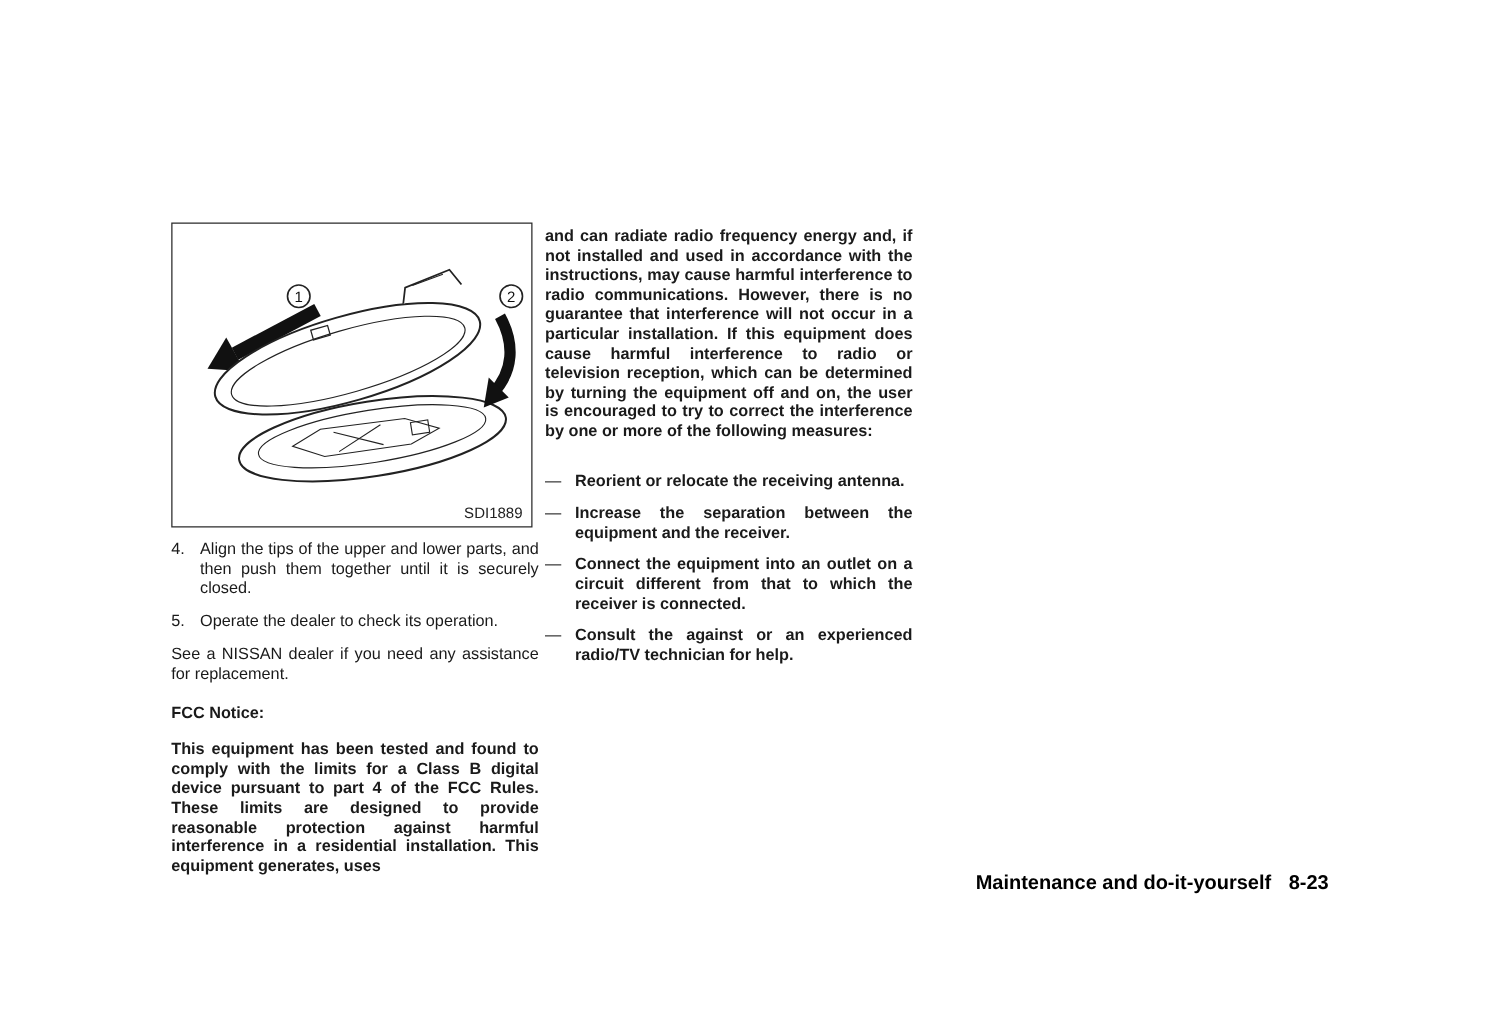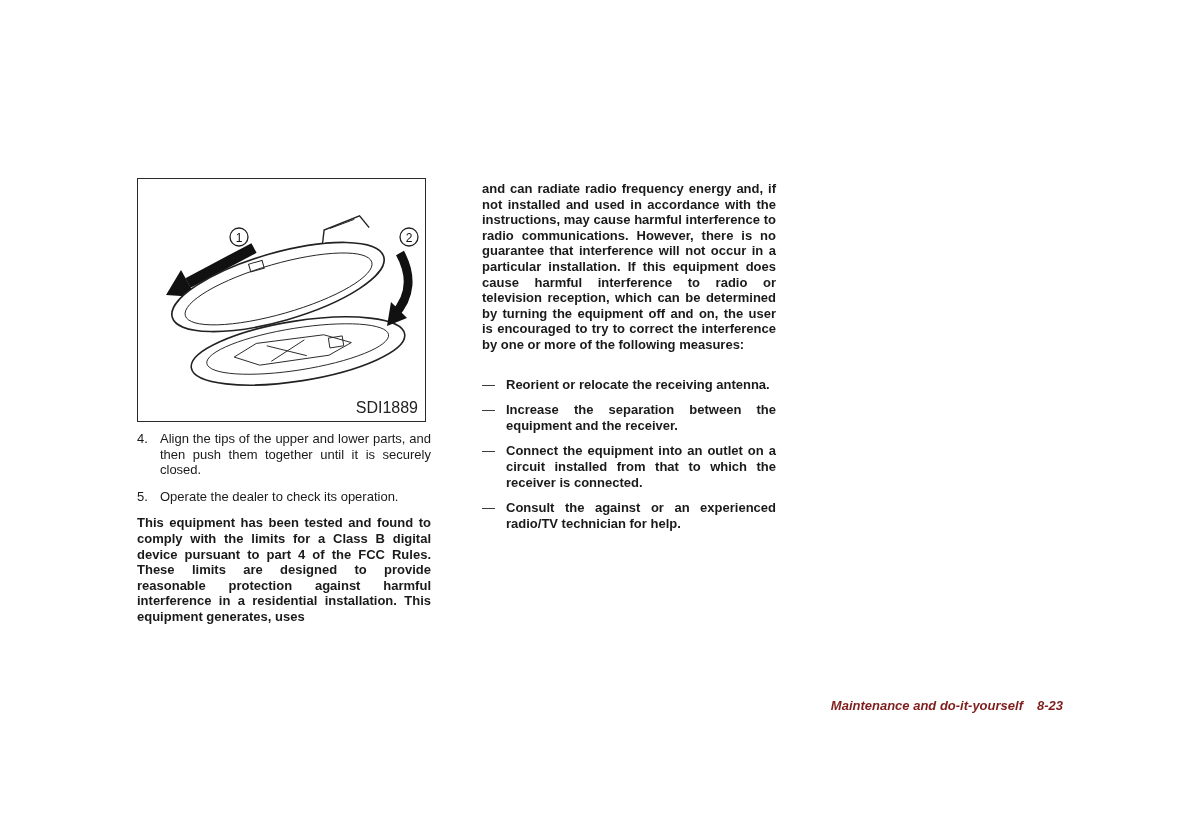--- a/index.html
+++ b/index.html
@@ -15,56 +15,55 @@
   .figure-box {
     position: absolute;
     left: 137px; top: 178px;
     width: 289px; height: 244px;
     border: 1px solid #2a2a2a;
     background: #fff;
   }
   .figure-code {
     position: absolute;
     right: 7px; bottom: 4px;
-    font-size: 16px;
+    font-size: 12px;
     color: #222;
   }
 
   .col {
     position: absolute;
     width: 294px;
     font-size: 13px;
     line-height: 15.6px;
     text-align: justify;
   }
   .left-col  { left: 137px; top: 431px; }
-  .right-col { left: 482px; top: 181px; }
+  .right-col { left: 436px; top: 181px; }
 
   .num-item { display: flex; margin-bottom: 11px; }
   .num-item .num { width: 23px; flex: 0 0 23px; }
   .num-item .txt { flex: 1; }
 
   .para { margin-bottom: 11px; }
   .fcc-head { font-weight: bold; margin-top: 15px; margin-bottom: 14px; }
   .bold { font-weight: bold; }
 
   .dash-item { display: flex; margin-bottom: 10px; font-weight: bold; }
   .dash-item .dash { width: 24px; flex: 0 0 24px; font-weight: normal; }
   .dash-item .txt { flex: 1; }
   .right-col .para { margin-bottom: 24px; }
 
   .footer {
     position: absolute;
     top: 698px;
     right: 137px;
-    font-size: 13px;
+    font-size: 16px;
     font-weight: bold;
-    color: #7f1d1d;
+    color: #000000;
     white-space: nowrap;
-    font-style: italic;
   }
   .footer .page-no { margin-left: 14px; }
 
   svg text { font-family: "Liberation Sans", sans-serif; }
 </style>
 </head>
 <body>
 
 <div class="figure-box">
   <svg width="287" height="242" viewBox="0 0 287 242">
@@ -112,37 +111,39 @@
 
 <div class="col left-col">
   <div class="num-item">
     <span class="num">4.</span>
     <span class="txt">Align the tips of the upper and lower parts, and then push them together until it is securely closed.</span>
   </div>
   <div class="num-item">
     <span class="num">5.</span>
     <span class="txt">Operate the dealer to check its operation.</span>
   </div>
+  <div class="para">See a NISSAN dealer if you need any assistance for replacement.</div>
+  <div class="fcc-head">FCC Notice:</div>
   <div class="para bold">This equipment has been tested and found to comply with the limits for a Class B digital device pursuant to part 4 of the FCC Rules. These limits are designed to provide reasonable protection against harmful interference in a residential installation. This equipment generates, uses</div>
 </div>
 
 <div class="col right-col">
   <div class="para bold">and can radiate radio frequency energy and, if not installed and used in accordance with the instructions, may cause harmful interference to radio communications. However, there is no guarantee that interference will not occur in a particular installation. If this equipment does cause harmful interference to radio or television reception, which can be determined by turning the equipment off and on, the user is encouraged to try to correct the interference by one or more of the following measures:</div>
 
   <div class="dash-item">
     <span class="dash">—</span>
     <span class="txt">Reorient or relocate the receiving antenna.</span>
   </div>
   <div class="dash-item">
     <span class="dash">—</span>
     <span class="txt">Increase the separation between the equipment and the receiver.</span>
   </div>
   <div class="dash-item">
     <span class="dash">—</span>
-    <span class="txt">Connect the equipment into an outlet on a circuit installed from that to which the receiver is connected.</span>
+    <span class="txt">Connect the equipment into an outlet on a circuit different from that to which the receiver is connected.</span>
   </div>
   <div class="dash-item">
     <span class="dash">—</span>
     <span class="txt">Consult the against or an experienced radio/TV technician for help.</span>
   </div>
 </div>
 
 <div class="footer">
   <span>Maintenance and do-it-yourself</span><span class="page-no">8-23</span>
 </div>

